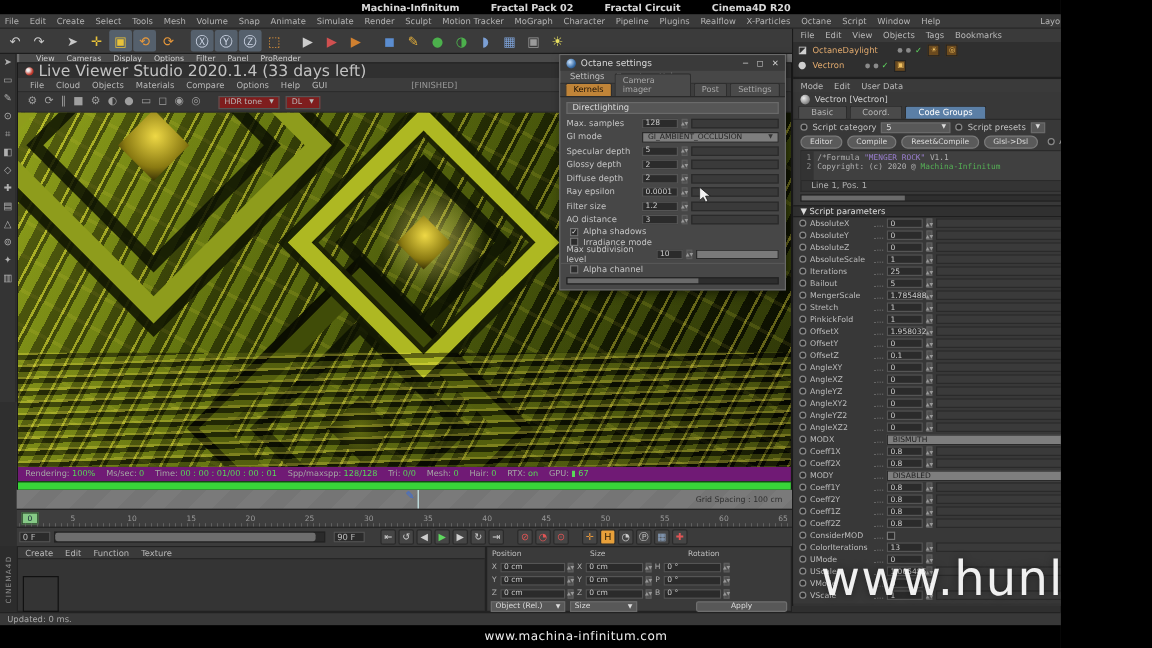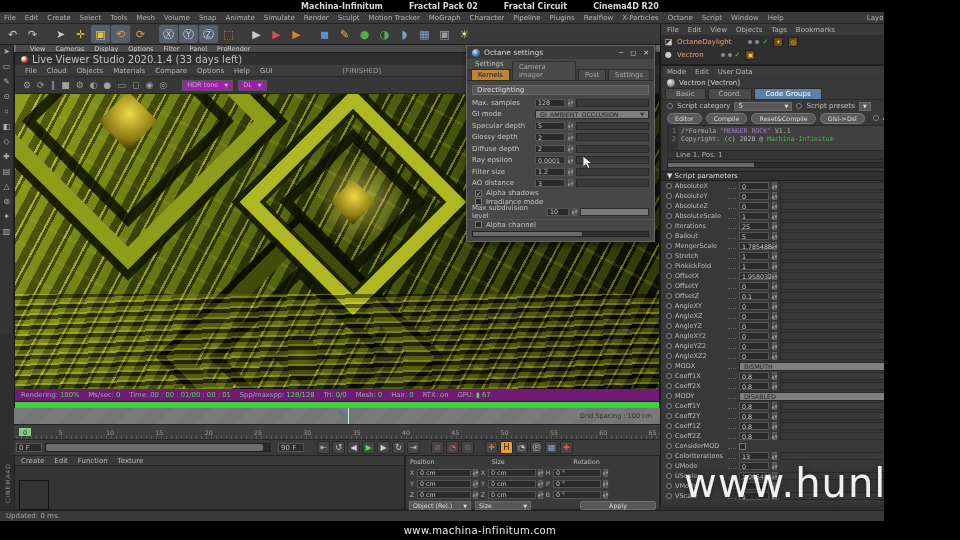--- a/index.html
+++ b/index.html
@@ -44,31 +44,31 @@
               background:repeating-linear-gradient(135deg,#7a7a7a 0 14px,#757575 14px 28px);
               display:flex; align-items:center; }
   .gridspacing { margin-left:auto; margin-right:8px; color:#2e2e2e; font-size:6.5px; }
   .vpmarker { position:absolute; left:338px; top:409px; color:#3a6cd8; font-size:9px; }
   .vpline { position:absolute; left:348px; top:408px; width:1px; height:16px; background:#cdeff0; }
 
   
   .lv { left:14px; top:52px; width:646px; height:356px; background:#3c3c3c;
         border:1px solid #1a1a1a; }
   .lv-title { height:12px; background:#303030; display:flex; align-items:center;
-              gap:4px; padding:0 6px; color:#c2c2c2; font-size:10px; }
+              gap:4px; padding:0 6px; color:#c2c2c2; font-size:13px; }
   .lv-logo { width:7px; height:7px; border-radius:50%;
              background:radial-gradient(circle at 35% 35%, #f0f0f0 15%, #c23b2e 60%, #6e1c14); }
   .lv-menu { height:12px; background:#3c3c3c; border-bottom:1px solid #2a2a2a;
              display:flex; align-items:center; gap:10px; padding:0 10px;
              color:#b8b8b8; font-size:7px; }
   .lv-finished { margin-left:60px; color:#9a9a9a; }
   .lv-tools { height:17px; background:#373737; border-bottom:1px solid #262626;
               display:flex; align-items:center; gap:5px; padding:0 8px; }
   .lv-tb { font-size:9px; color:#9f9f9f; }
-  .lv-dd { background:#a21caf; border:1px solid #555; height:11px; padding:0 4px;
+  .lv-dd { background:#7f1d1d; border:1px solid #555; height:11px; padding:0 4px;
            display:flex; align-items:center; gap:6px; color:#b8b8b8; font-size:6.5px; }
 
   .render { position:relative; height:295px; overflow:hidden;
     background:
       repeating-linear-gradient(118deg, rgba(228,218,60,0.40) 0 2px, rgba(8,10,0,0.50) 2px 5px,
         rgba(130,150,25,0.30) 5px 14px, rgba(10,12,1,0.45) 14px 22px),
       repeating-linear-gradient(28deg, rgba(210,200,60,0.18) 0 3px, transparent 3px 26px),
       linear-gradient(115deg, #95a51c 0%, #55650c 30%, #242e04 65%, #0a0d01 100%); }
   .strata { position:absolute; left:0; bottom:0; width:100%; height:95px;
     background:repeating-linear-gradient(178deg, rgba(235,225,70,0.42) 0 2px,

